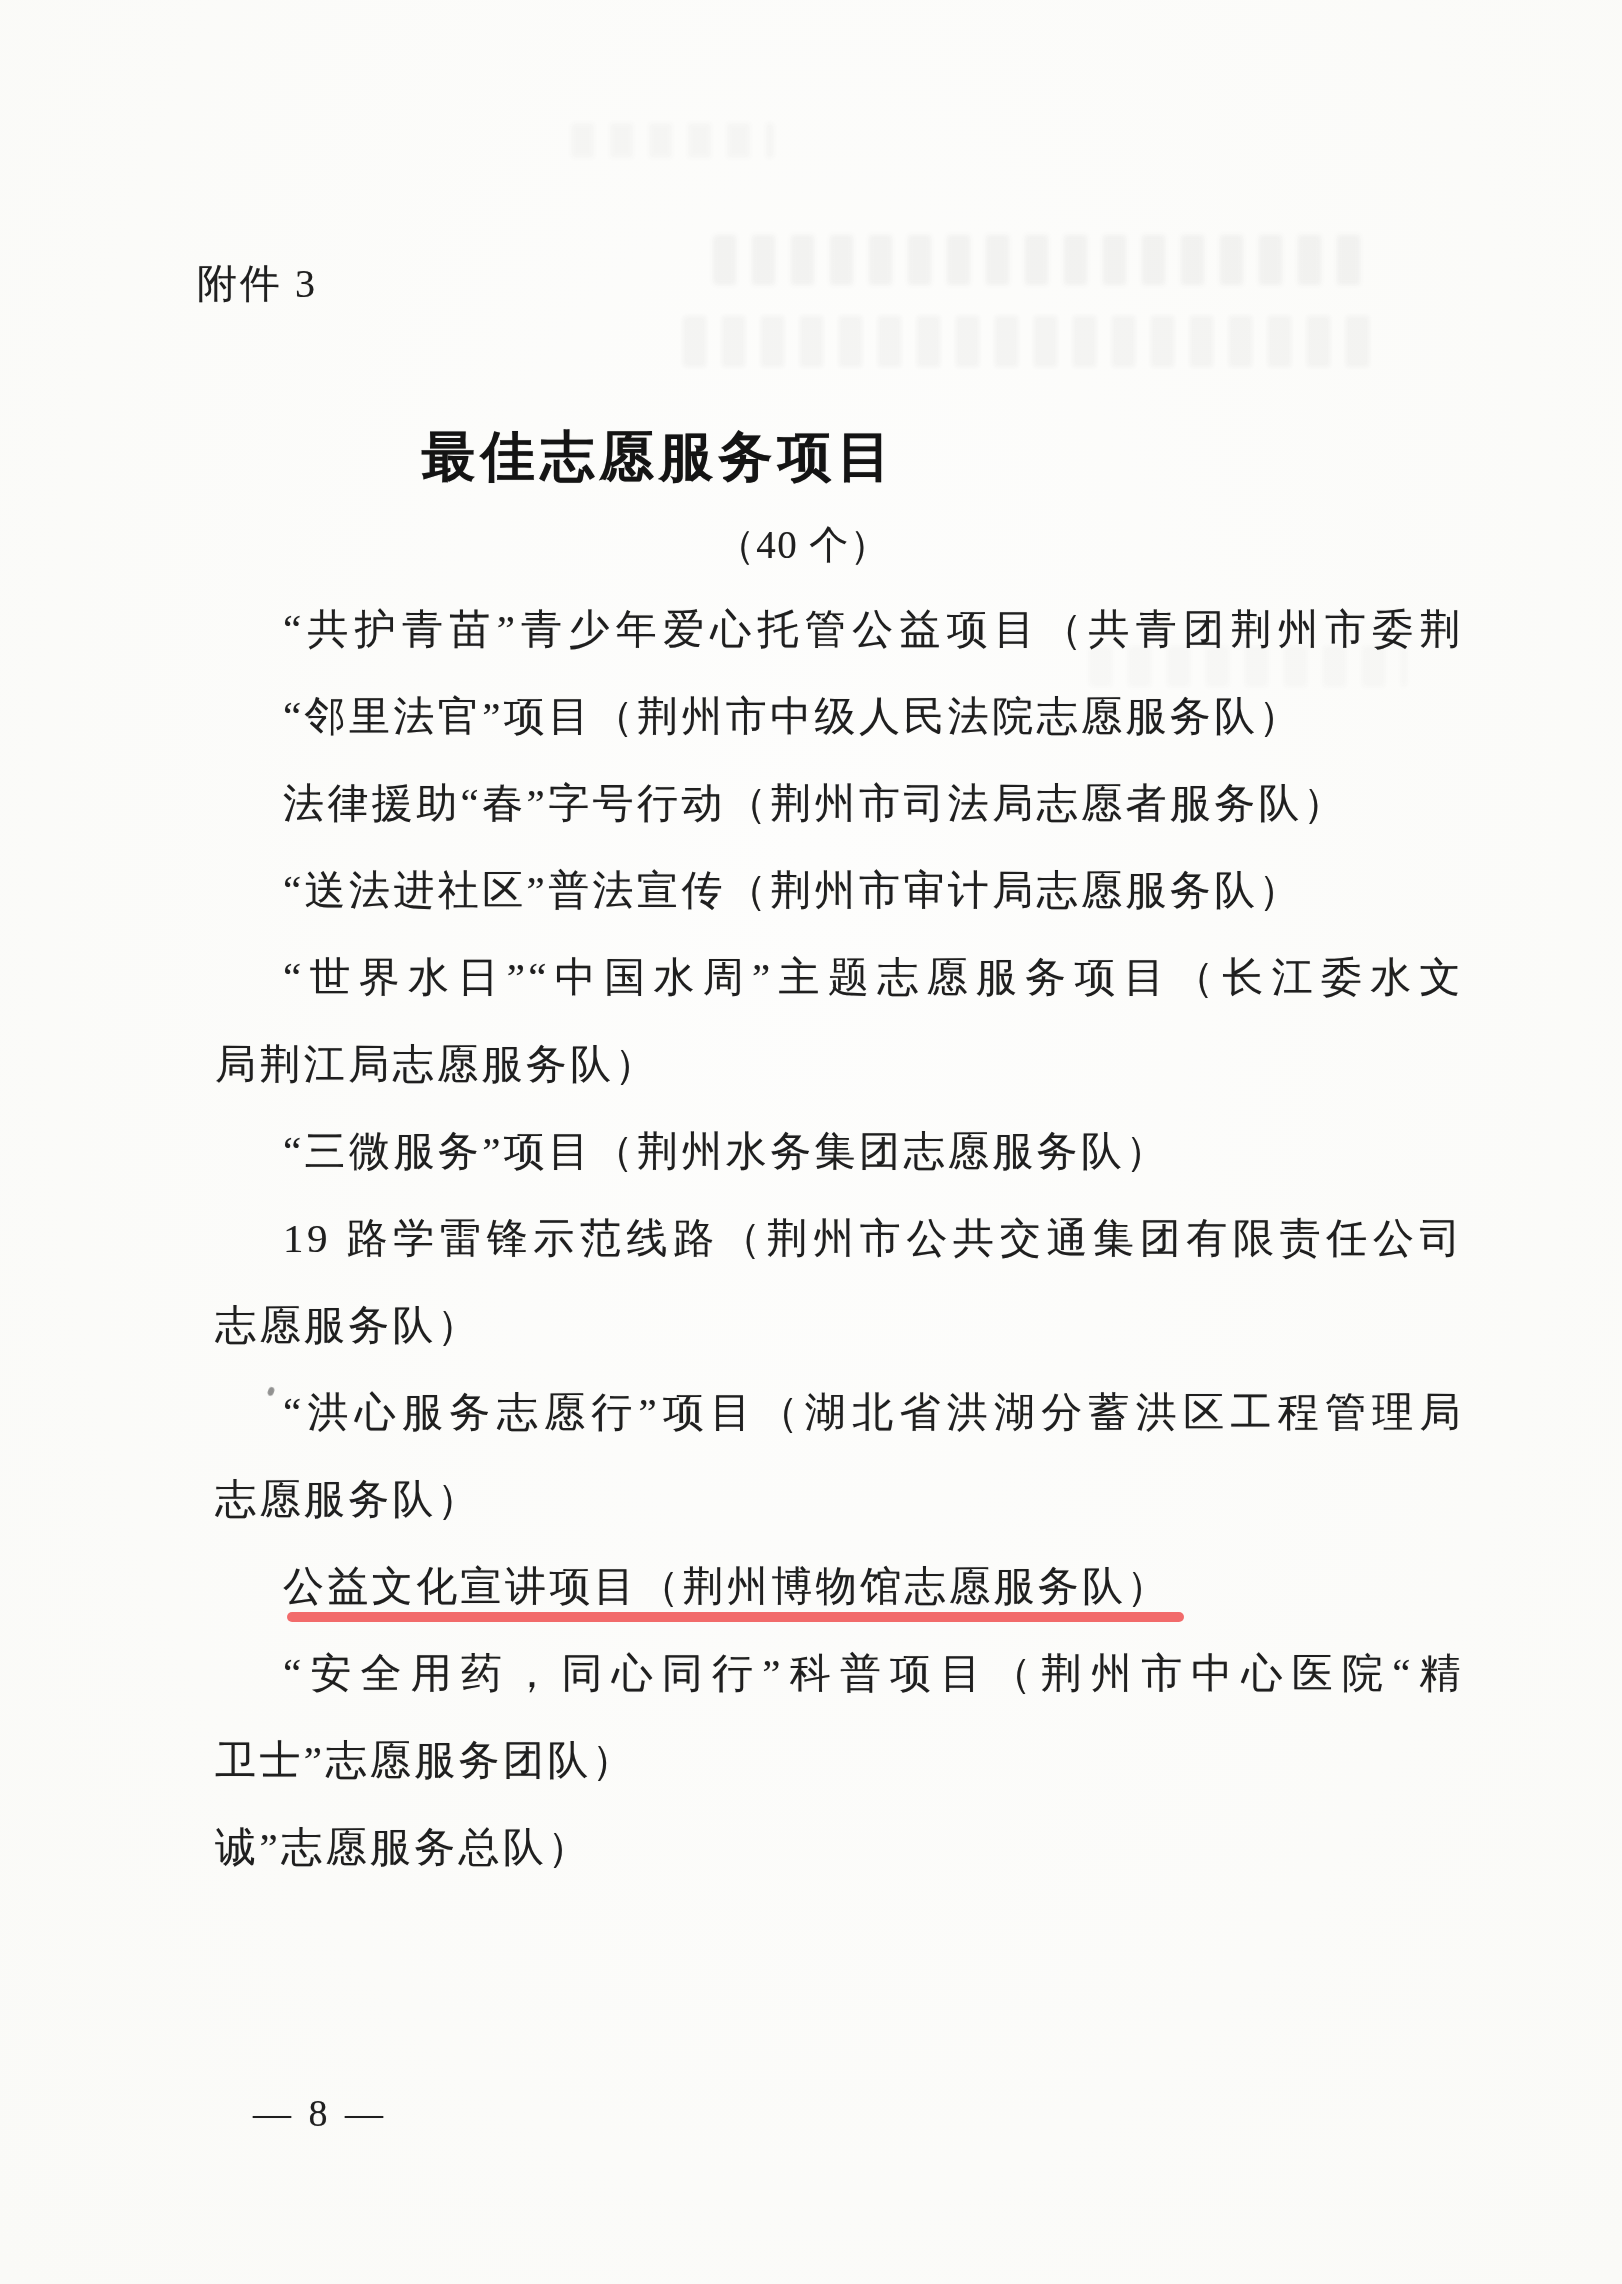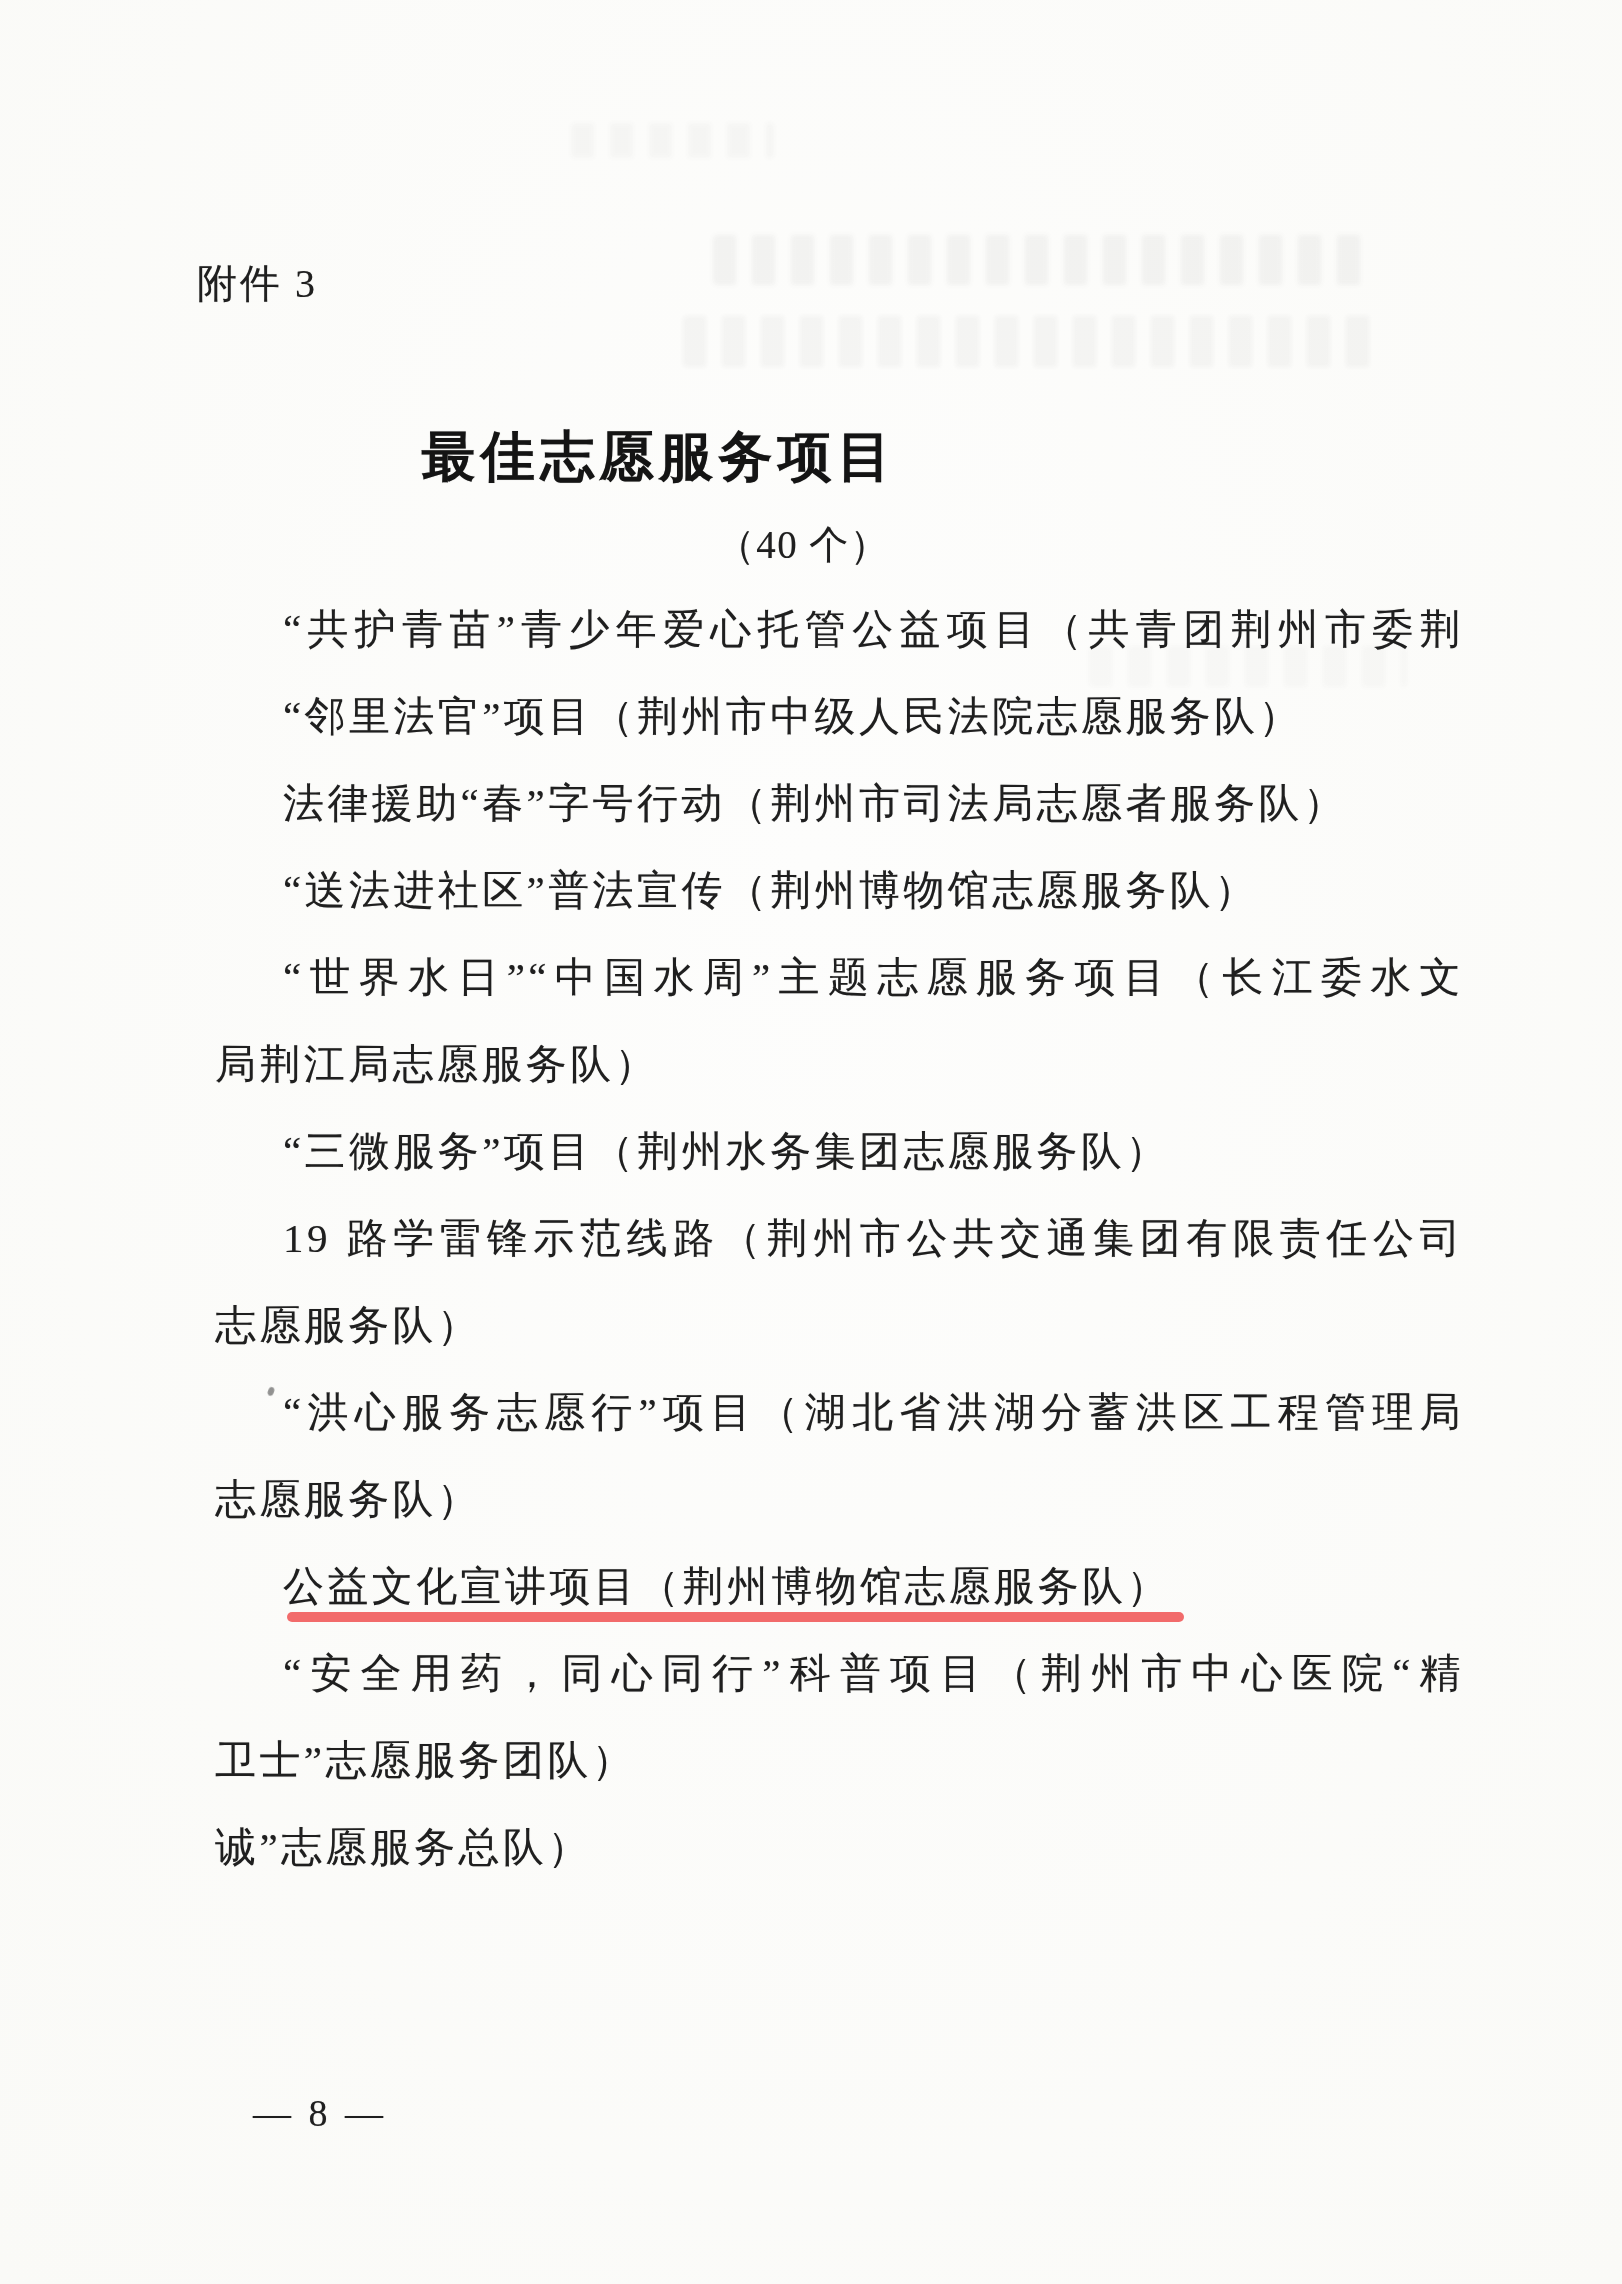--- a/index.html
+++ b/index.html
@@ -135,21 +135,21 @@
   <div class="attachment">附件 3</div>
 
   <h1 class="title">最佳志愿服务项目</h1>
 
   <div class="subtitle">（40 个）</div>
 
   <div class="body">
     <div class="line indent full">“共护青苗”青少年爱心托管公益项目（共青团荆州市委荆</div>
     <div class="line indent">“邻里法官”项目（荆州市中级人民法院志愿服务队）</div>
     <div class="line indent">法律援助“春”字号行动（荆州市司法局志愿者服务队）</div>
-    <div class="line indent">“送法进社区”普法宣传（荆州博物馆志愿服务队）</div>
+    <div class="line indent">“送法进社区”普法宣传（荆州市审计局志愿服务队）</div>
     <div class="line indent full">“世界水日”“中国水周”主题志愿服务项目（长江委水文</div>
     <div class="line">局荆江局志愿服务队）</div>
     <div class="line indent">“三微服务”项目（荆州水务集团志愿服务队）</div>
     <div class="line indent full">19 路学雷锋示范线路（荆州市公共交通集团有限责任公司</div>
     <div class="line">志愿服务队）</div>
     <div class="line indent full">“洪心服务志愿行”项目（湖北省洪湖分蓄洪区工程管理局</div>
     <div class="line">志愿服务队）</div>
     <div class="line indent underlined">
       <span>公益文化宣讲项目（荆州博物馆志愿服务队）</span>
       <i class="red-line"></i>

